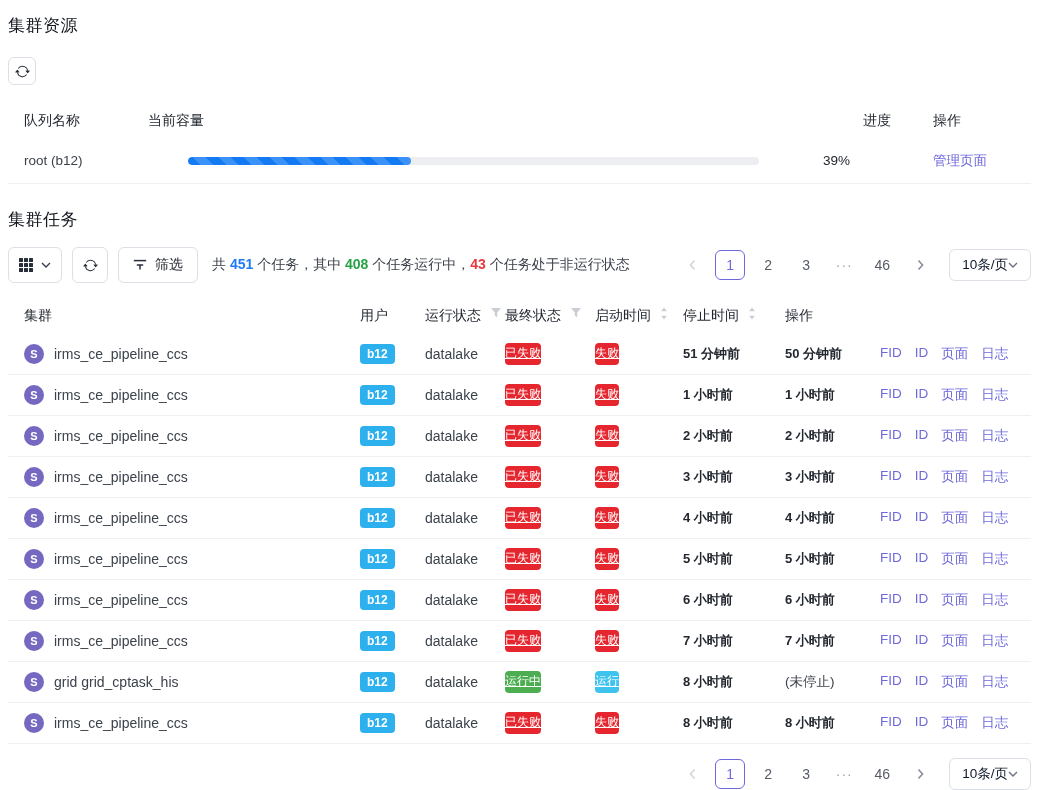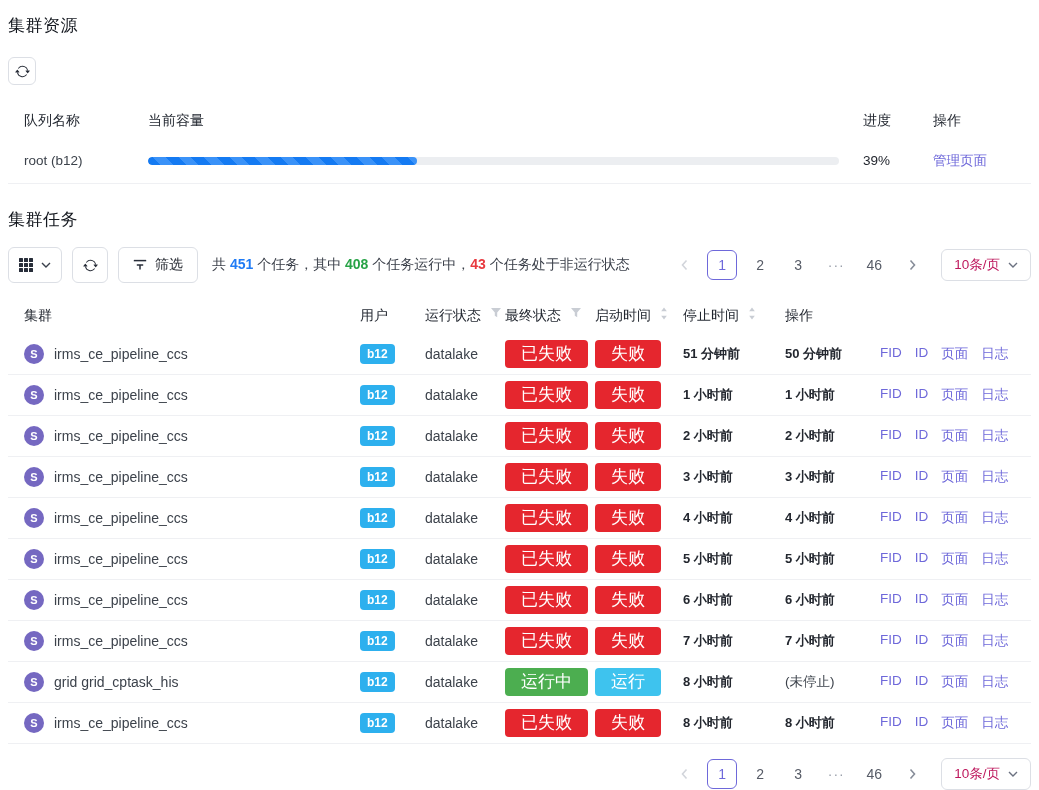--- a/index.html
+++ b/index.html
@@ -29,21 +29,21 @@
   
   .grid-icon{ display:grid; grid-template-columns:repeat(3,3.5px); grid-gap:1.6px; }
   .grid-icon i{ width:3.5px; height:3.5px; background:#272d39; border-radius:.5px; display:block; }
 
   
   .res-refresh-wrap{ margin-top:20px; }
   .res-table{ margin-top:19px; }
   .rrow{ display:grid; grid-template-columns:140px 1fr 70px 98px; align-items:center; }
   .rrow > :first-child{ padding-left:16px; }
   .res-head{ height:34px; color:#1f242d; font-weight:500; }
-  .res-body{ height:46px; border-bottom:1px solid #eff0f3; font-size:13.5px; }
+  .res-body{ height:46px; border-bottom:1px solid #eff0f3; font-size:13.5px;gap:40px; }
   .progress-track{
     height:8px; border-radius:4px; background:#eceef1; overflow:hidden; margin-right:24px;
   }
   .progress-fill{
     height:100%; border-radius:4px;
     background:repeating-linear-gradient(45deg,#147af2 0 9px,#3a92f8 9px 18px);
   }
   .pct{ color:#23272f; }
   a.link{ color:#6e68da; text-decoration:none; cursor:pointer; font-size:13.5px; }
 
@@ -63,42 +63,42 @@
   .pg-btn,.pg-num,.pg-ellipsis{
     min-width:30px; height:30px; display:inline-flex; align-items:center; justify-content:center;
     font-size:14px; color:#565b66; cursor:pointer; border-radius:6px;
   }
   .pg-num.active{ border:1px solid #6e68da; color:#6e68da; background:#fff; }
   .pg-ellipsis{ color:#9aa0ab; letter-spacing:1px; }
   .pg-prev{ color:#d2d5db; }
   .pg-next{ color:#878d99; }
   .pg-size{
     margin-left:6px; height:32px; padding:0 12px; border:1px solid #dcdfe5; border-radius:6px;
-    display:inline-flex; align-items:center; gap:8px; font-size:13.5px; color:#be185d; cursor:pointer; background:#fff;
+    display:inline-flex; align-items:center; font-size:13.5px; color:#0f172a; cursor:pointer; background:#fff;
   }
 
   
   .task-table{ margin-top:15px; }
   .tgrid{ display:grid; grid-template-columns:352px 65px 80px 90px 88px 102px 95px 151px; align-items:center; }
   .tgrid > :first-child{ padding-left:16px; }
   .thead{ height:36px; color:#1f242d; font-weight:500; font-size:14px; }
   .th{ display:flex; align-items:flex-start; gap:9px; }
   .trow{ height:41px; border-bottom:1px solid #eff0f3; }
   .name-cell{ display:flex; align-items:center; gap:10px; }
   .avatar{
     width:20px; height:20px; border-radius:50%; background:#7568c1; color:#fff;
     font-size:11px; font-weight:600; display:inline-flex; align-items:center; justify-content:center; flex:0 0 20px;
   }
   .task-name{ font-size:14px; color:#3c424b; }
   .tag{
     display:inline-block; background:#2db0ee; color:#fff; font-size:12px; font-weight:700;
     padding:2.5px 7px; border-radius:4px; line-height:1.25;
   }
   .badge{
-    display:inline-block; color:#fff; font-size:17px; padding:3px 16px; border-radius:4px; line-height:1.3;
+    display:inline-block; color:#fff; font-size:12px; padding:3px 0; border-radius:4px; line-height:1.3;text-decoration:underline;
   }
   .badge-red{ background:#e5262e; }
   .badge-green{ background:#4cae50; }
   .badge-cyan{ background:#3ec3ee; }
   .time{ font-weight:700; font-size:13px; color:#23272f; }
   .time.normal{ font-weight:400; font-size:13.5px; color:#3c424b; }
   .actions{ display:flex; gap:13px; }
 
   .bottom-pager-row{ margin-top:14px; display:flex; justify-content:flex-end; }
 

